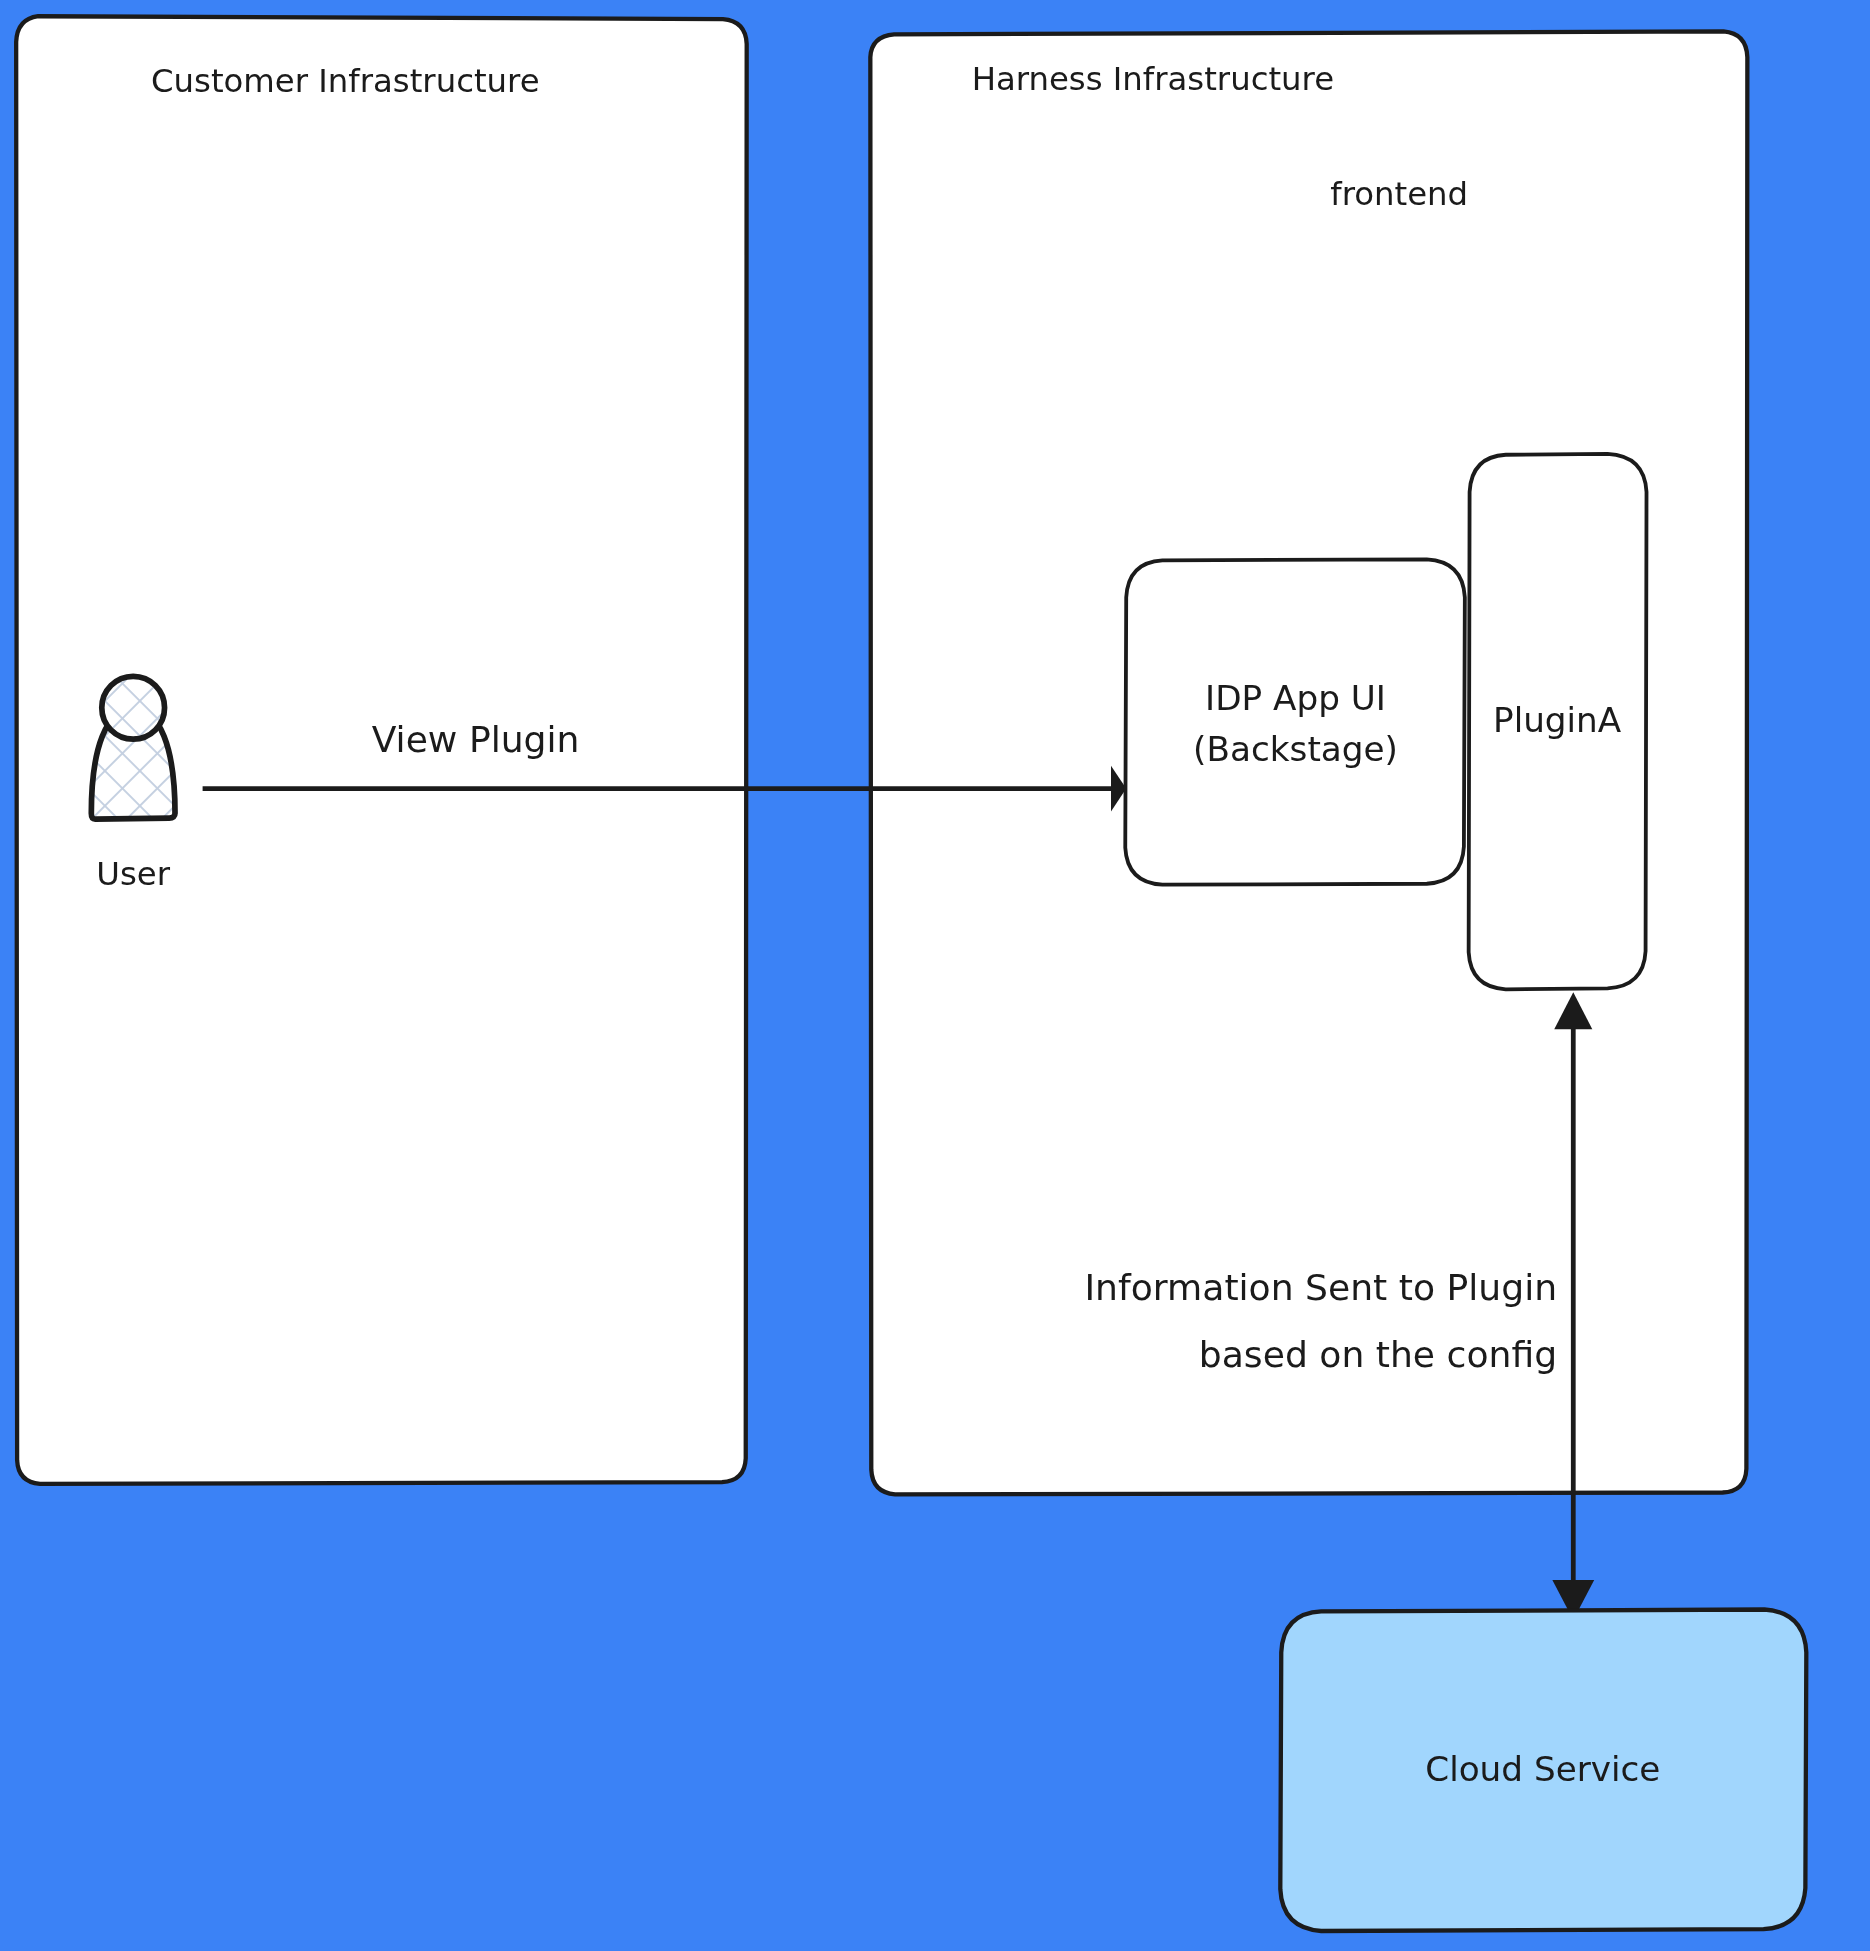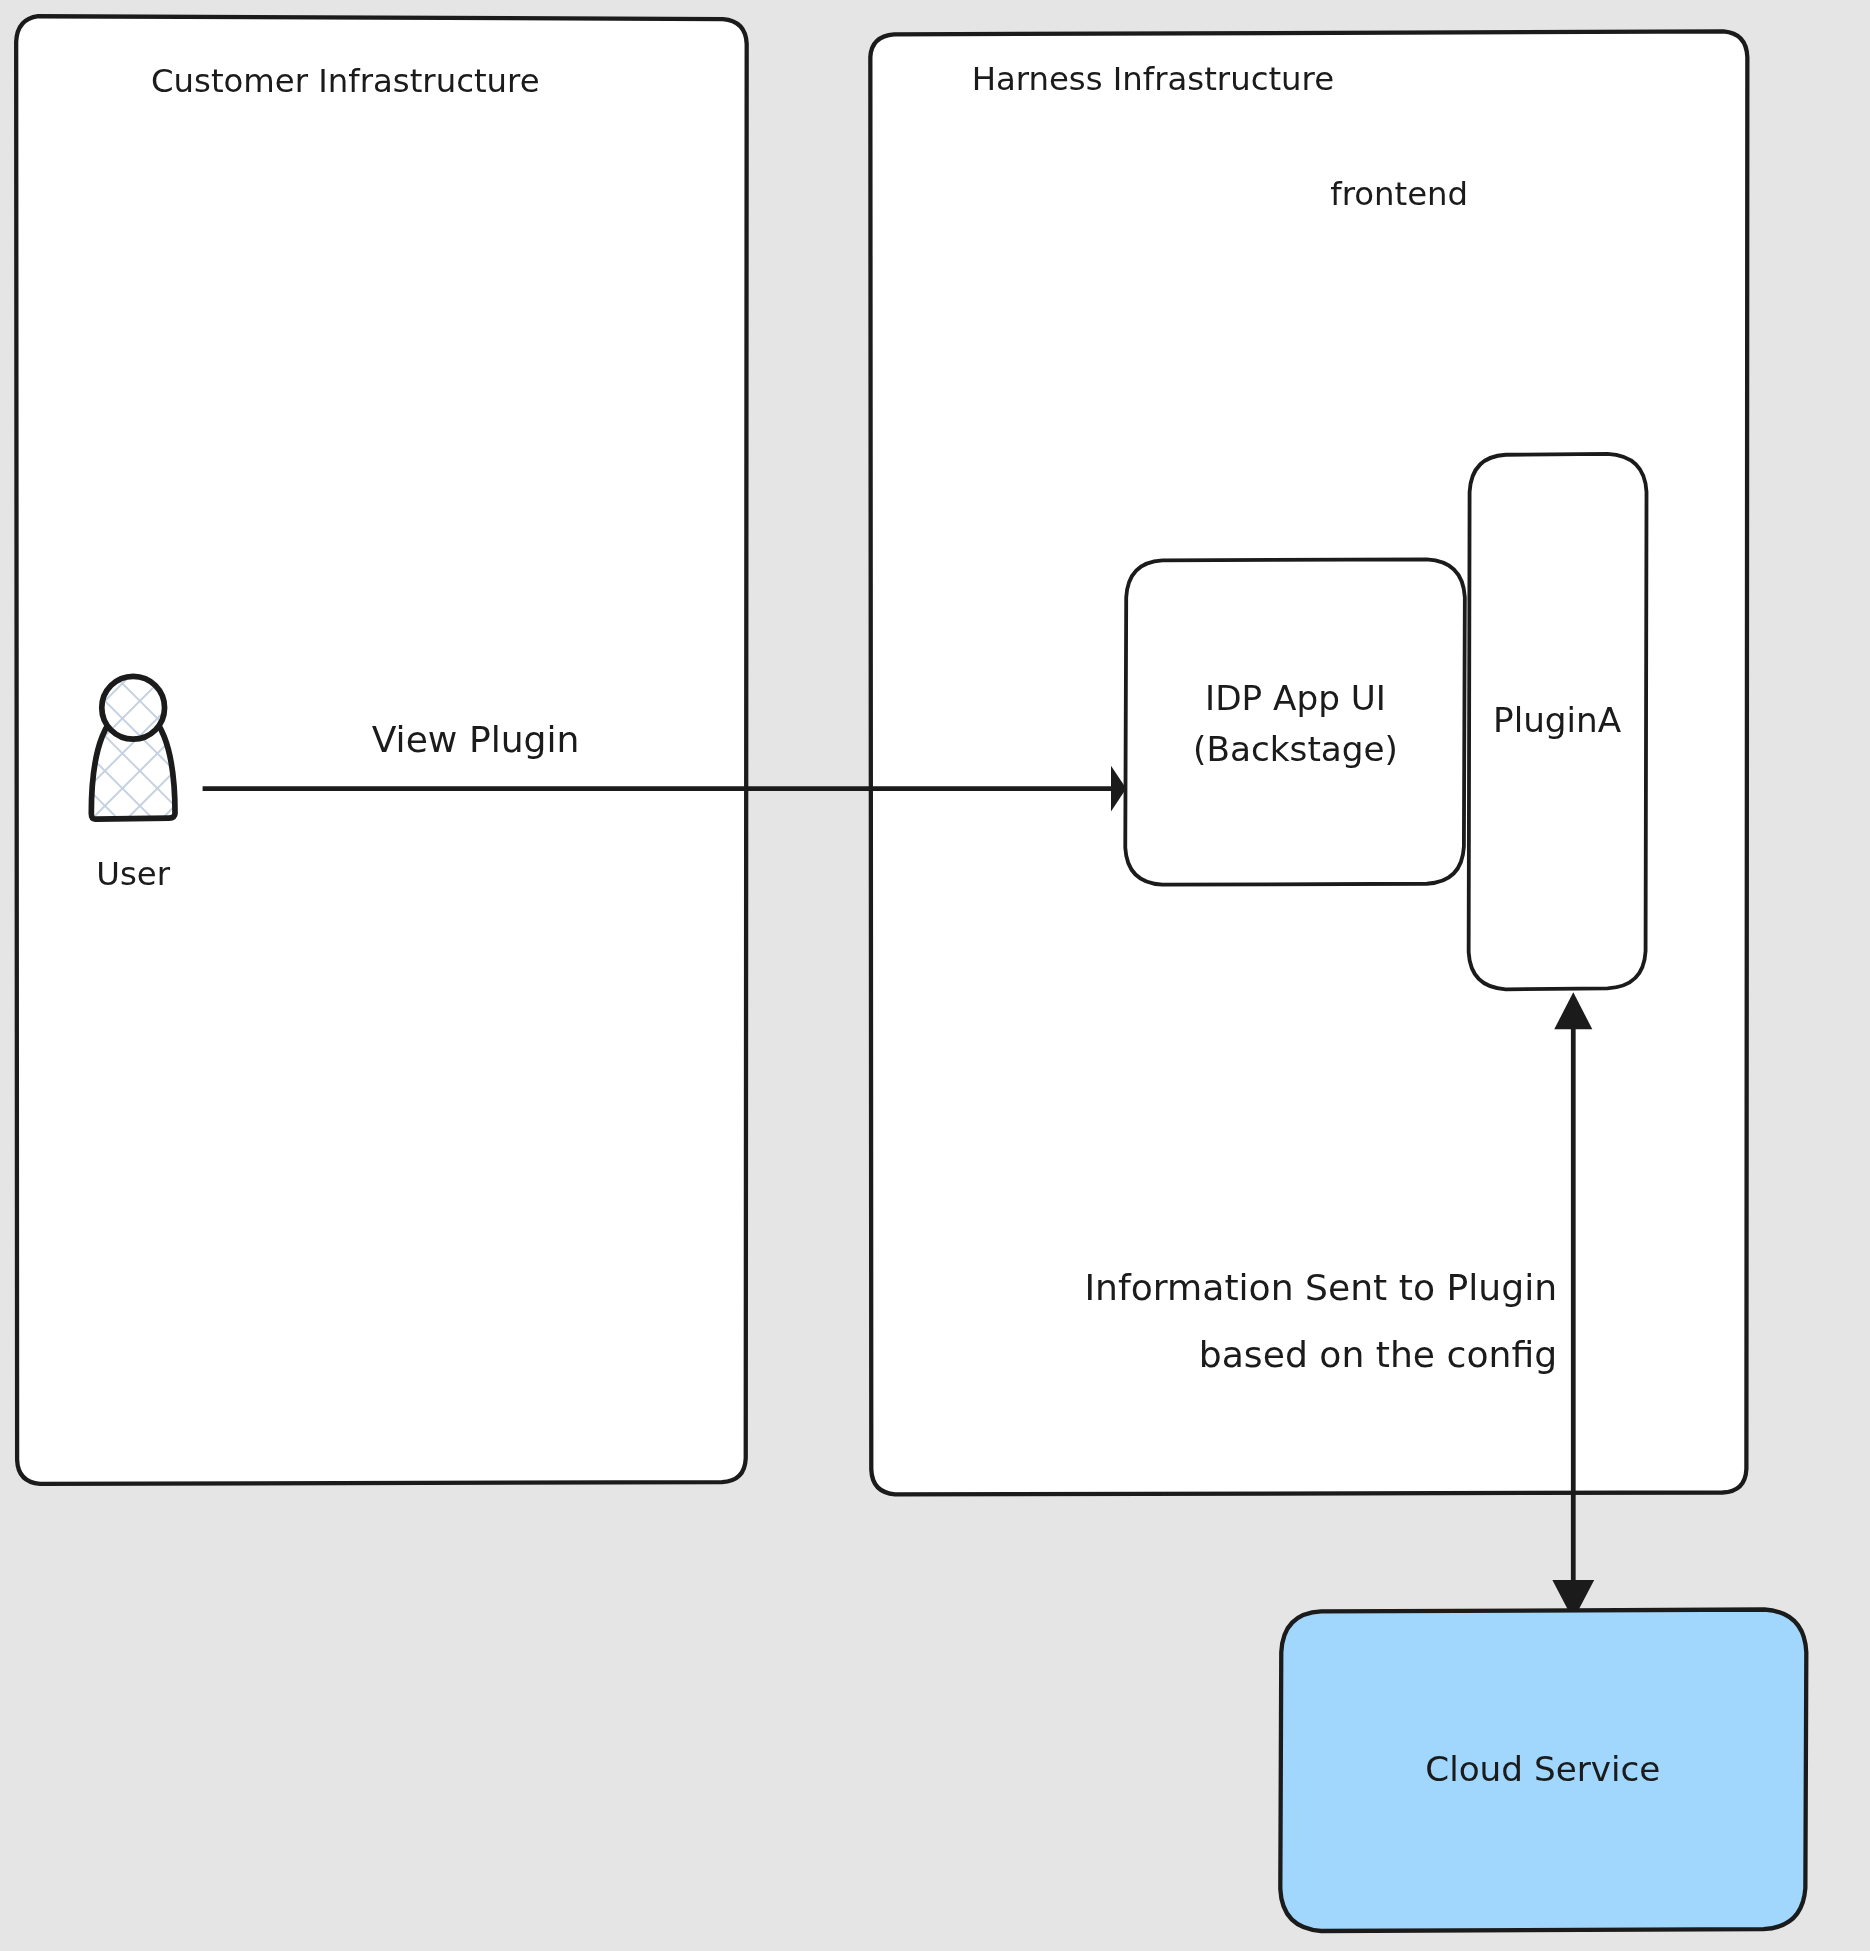--- a/index.html
+++ b/index.html
@@ -7,21 +7,21 @@
     padding: 0;
     background: #ffffff;
   }
   body {
     font-family: "DejaVu Sans", sans-serif;
   }
   #canvas {
     position: relative;
     width: 1871px;
     height: 1952px;
-    background: #e5e5e5;
+    background: #3b82f6;
     overflow: hidden;
   }
   svg.layer {
     position: absolute;
     left: 0;
     top: 0;
     width: 1871px;
     height: 1952px;
   }
   .hand {

